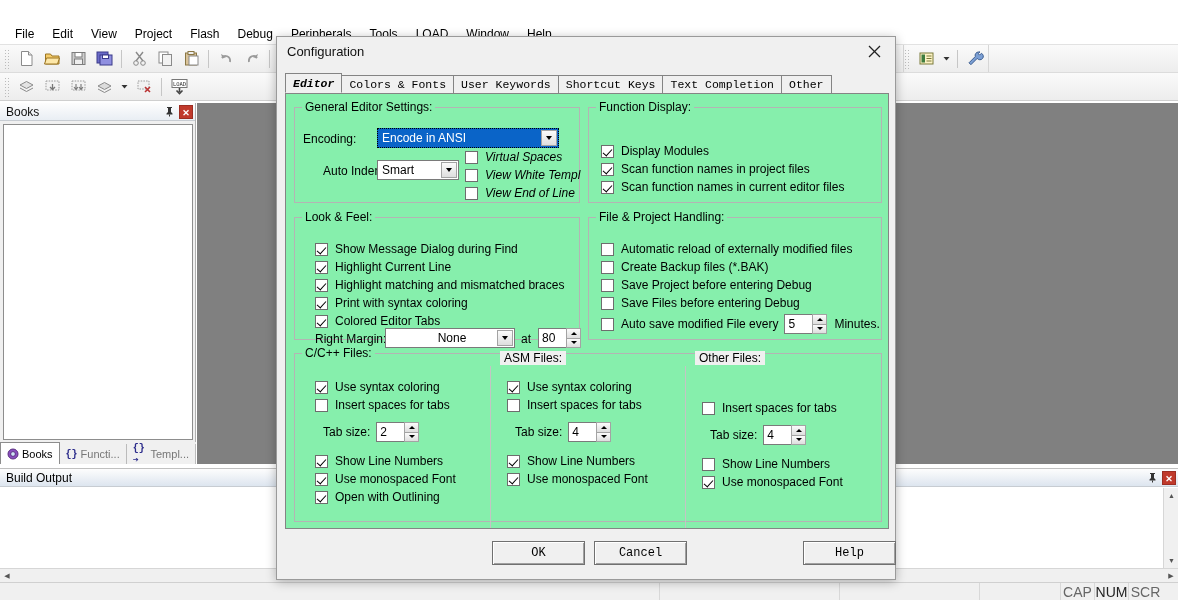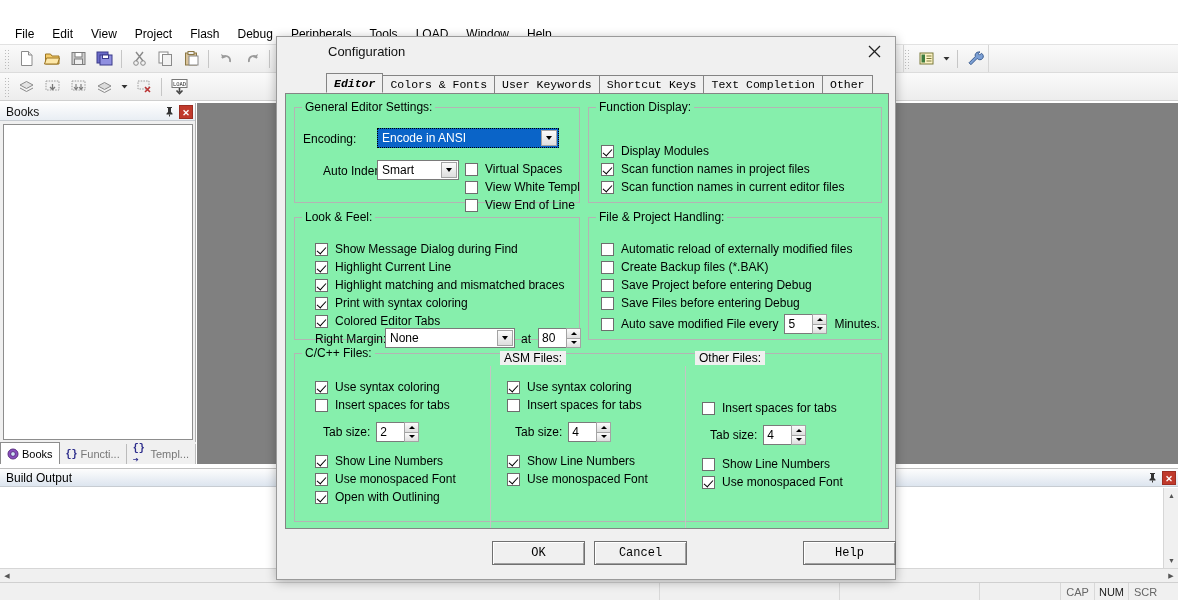--- a/index.html
+++ b/index.html
@@ -127,35 +127,34 @@
     position: absolute; left: 0; bottom: 0; right: 0; height: 14px;
     background: #f0f0f0; border-top: 1px solid #d6d6d6; display: flex; align-items: center;
   }
   .hsc-arrow { width: 14px; height: 13px; display: flex; align-items: center;
     justify-content: center; color: #555; font-size: 7px; }
 
   
   .statusbar {
     position: absolute; left: 0; bottom: 0; width: 1178px; height: 18px;
     background: #f0f0f0; border-top: 1px solid #d0d0d0;
-    display: flex; align-items: center; font-size: 11px; color: #444;
+    display: flex; align-items: center; font-size: 14px; color: #444;
   }
   .sb-cell { height: 18px; border-right: 1px solid #d8d8d8; }
   .sb-ind {
     width: 34px; text-align: center; line-height: 18px;
     border-left: 1px solid #d8d8d8; color: #666;
   }
   .sb-ind.on { color: #222; }
 
   
   .dialog {
     position: absolute; left: 276px; top: 36px; width: 620px; height: 544px;
     background: #f0f0f0; border: 1px solid #9a9a9a;
     box-shadow: 0 2px 10px rgba(0,0,0,0.28);
-    padding-left: 41px;
   }
   .dlg-title {
     height: 28px; display: flex; align-items: center; padding-left: 10px;
     font-size: 13px; color: #111; background: #f0f0f0;
   }
   .dlg-close {
     margin-left: auto; width: 42px; height: 28px;
     display: flex; align-items: center; justify-content: center; color: #222;
   }
   .dlg-tabs {
@@ -506,21 +505,21 @@
           <span class="combo-text">Encode in ANSI</span>
           <span class="combo-arrow"></span>
         </div>
 
         <div style="position:absolute; left:8px; top:50px;margin-left:20px;" class="plain-label">Auto Indent:</div>
         <div class="combo" style="position:absolute; left:82px; top:46px; width:82px;">
           <span class="combo-text">Smart</span>
           <span class="combo-arrow"></span>
         </div>
 
-        <div style="position:absolute; left:170px; top:48px;">
+        <div style="position:absolute; left:170px; top:36px;font-style:italic;">
           <div class="cbrow">
             <span class="cbox"></span>
             <span class="cblabel">Virtual Spaces</span>
           </div>
           <div class="cbrow">
             <span class="cbox"></span>
             <span class="cblabel">View White Templ</span>
           </div>
           <div class="cbrow">
             <span class="cbox"></span>
@@ -565,21 +564,21 @@
           <div class="cbrow">
             <span class="cbox checked"></span>
             <span class="cblabel">Print with syntax coloring</span>
           </div>
           <div class="cbrow">
             <span class="cbox checked"></span>
             <span class="cblabel">Colored Editor Tabs</span>
           </div>
         </div>
         <div style="position:absolute; left:20px; top:108px;" class="plain-label">Right Margin:</div>
-        <div class="combo" style="position:absolute; left:90px; top:104px; width:130px;">
+        <div class="combo" style="position:absolute; left:90px; top:104px; width:130px;justify-content:center;">
           <span class="combo-text">None</span>
           <span class="combo-arrow"></span>
         </div>
         <div style="position:absolute; left:226px; top:108px;" class="plain-label">at</div>
         <div class="spin" style="position:absolute; left:243px; top:104px;">
           <div class="spin-field" style="width:28px;">80</div>
           <div class="spin-btns">
             <div class="spin-up"></div>
             <div class="spin-dn"></div>
           </div>

